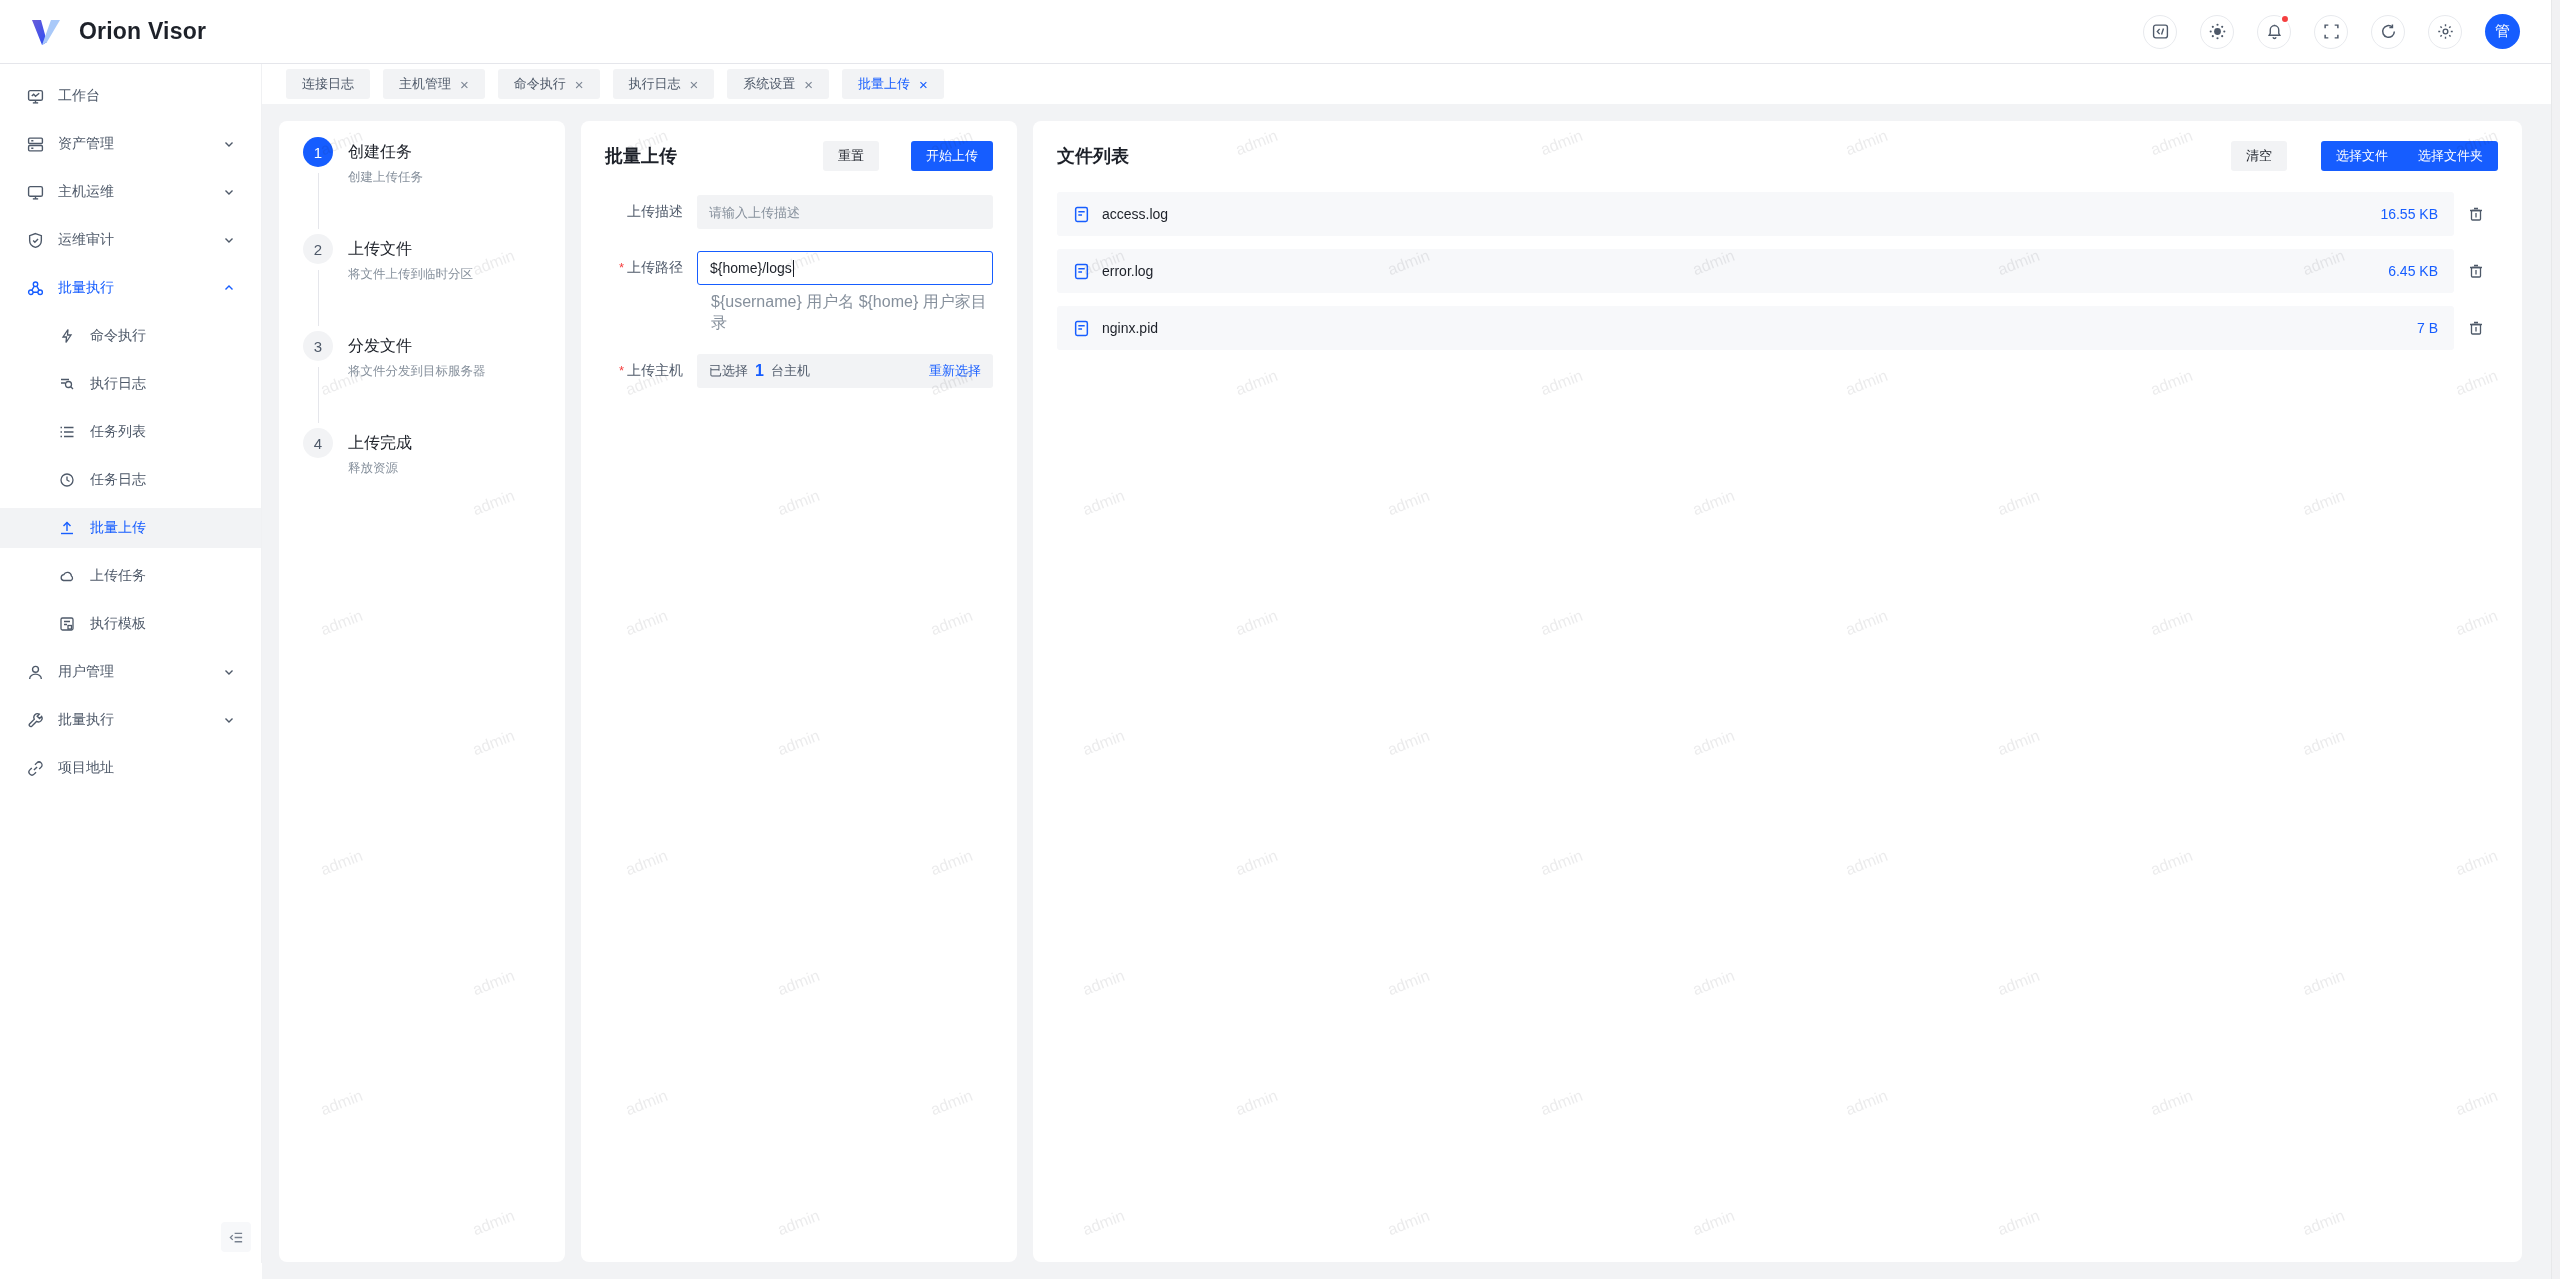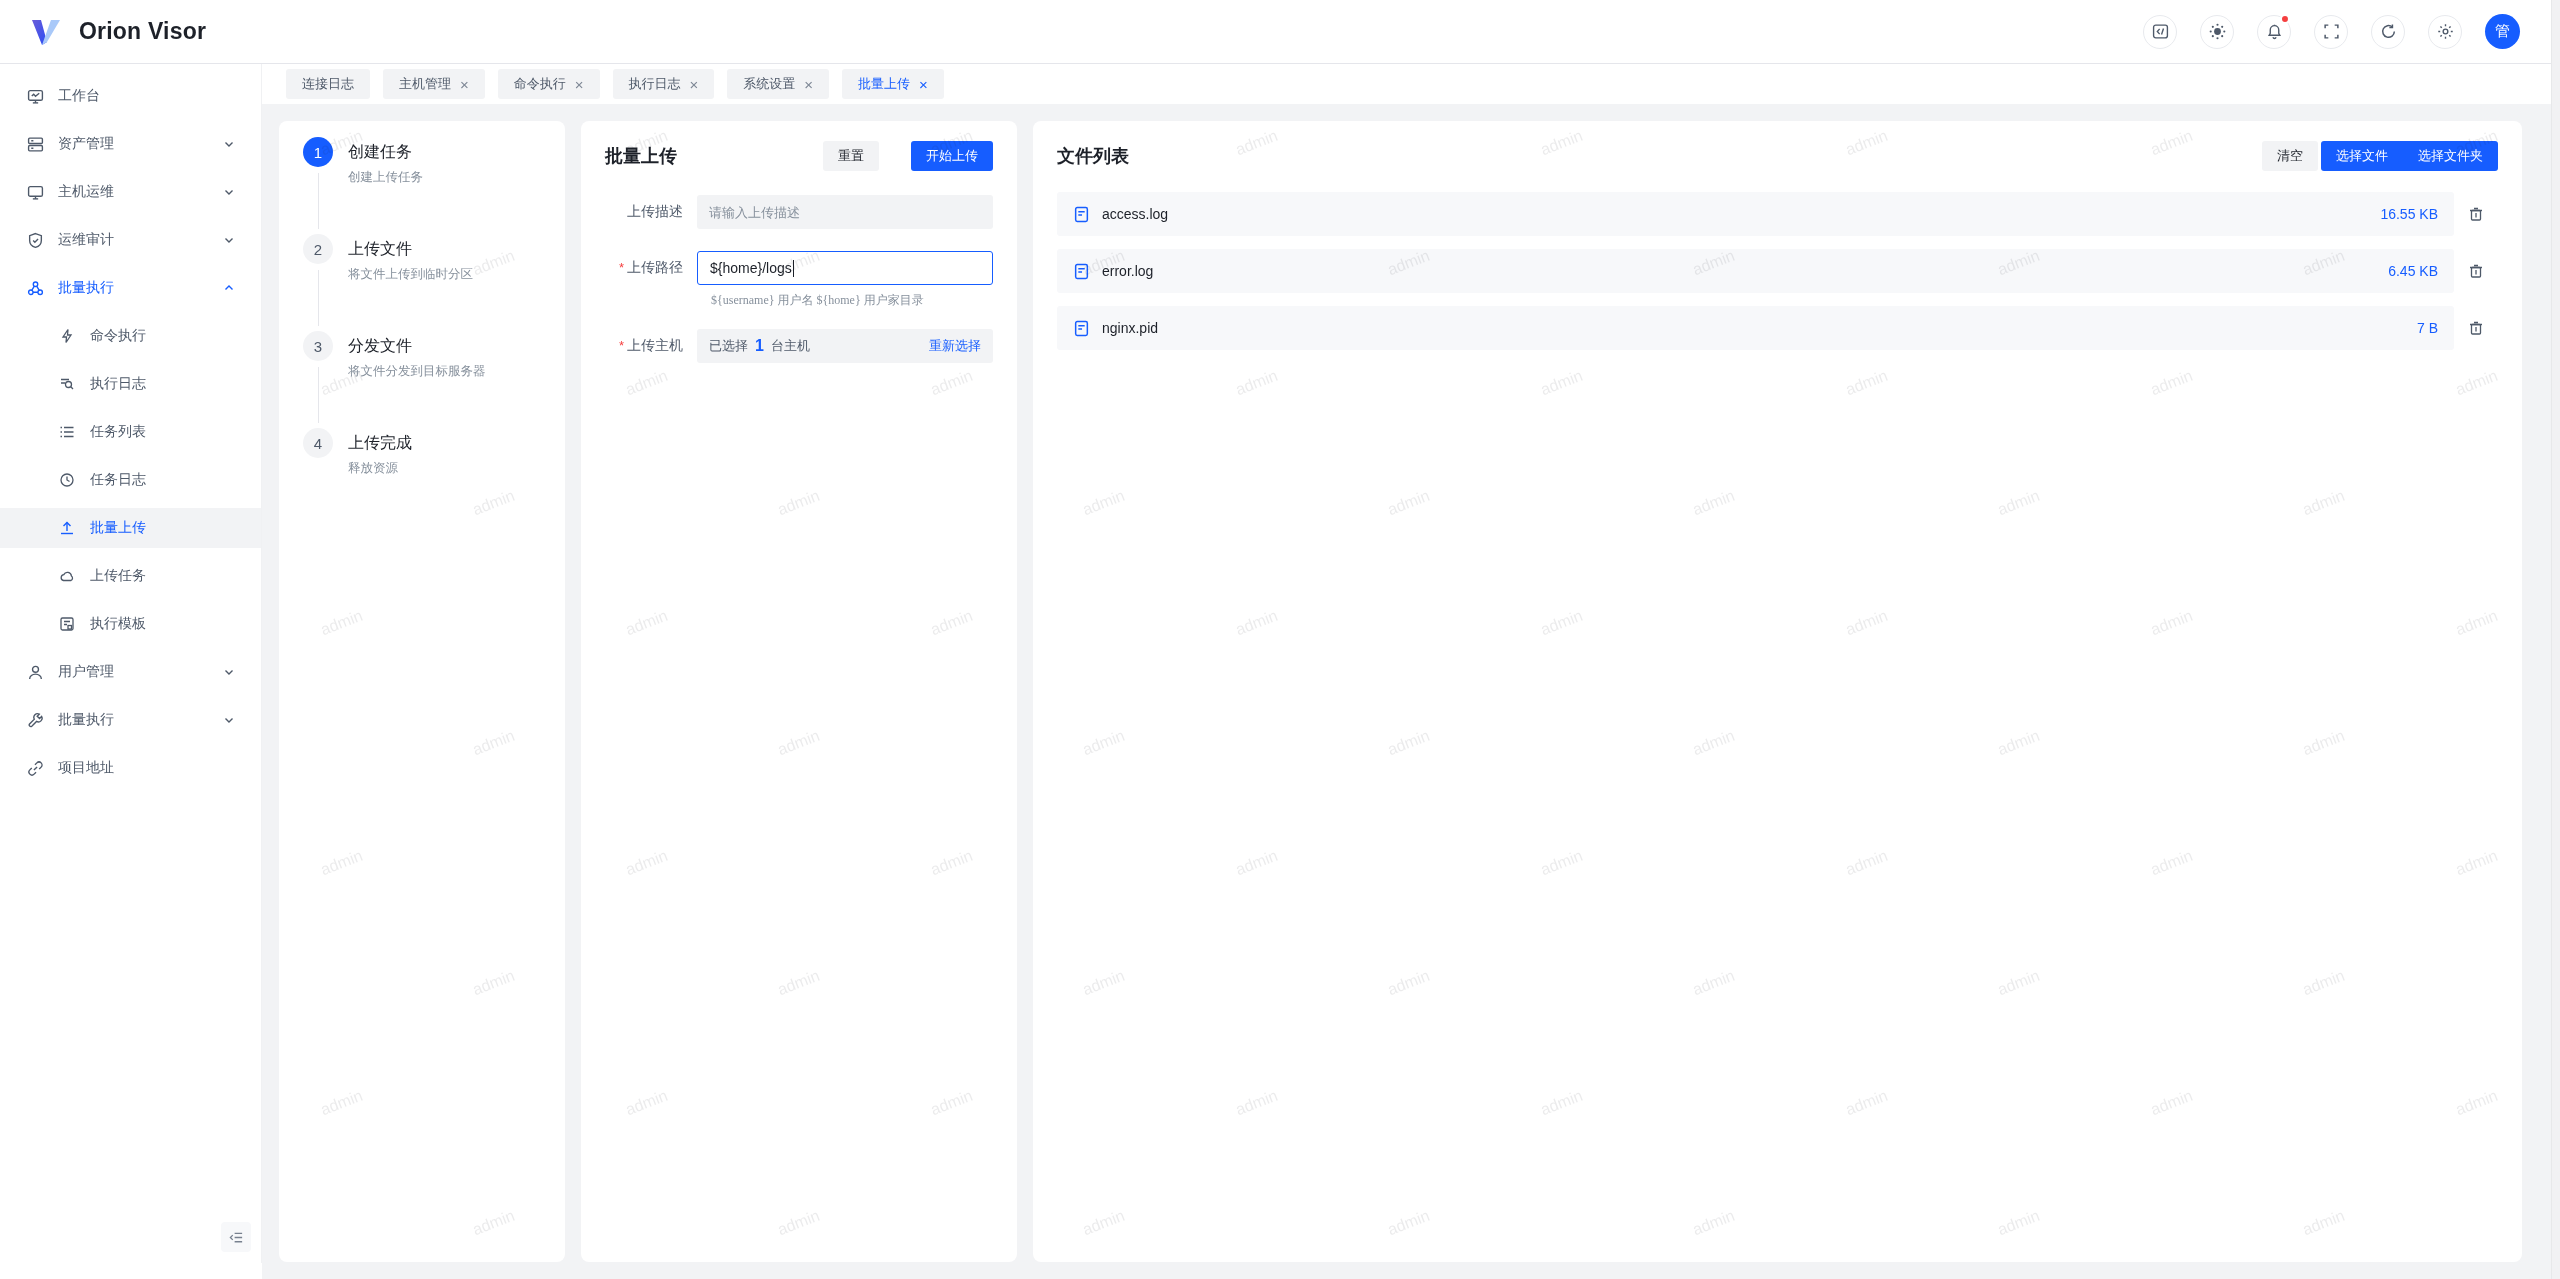--- a/index.html
+++ b/index.html
@@ -80,27 +80,27 @@
   .form-row{display:flex; align-items:center; margin-top:24px;}
   .form-label{width:92px; text-align:right; font-size:14px; color:var(--text-2); padding-right:14px; white-space:nowrap;}
   .req::before{content:"*"; color:var(--danger); margin-right:3px; font-size:13px;}
   .ctl{flex:1; height:34px; border-radius:3px; display:flex; align-items:center;}
   .input-grey{background:var(--fill-1); padding:0 12px;}
   .input-grey input{border:none; outline:none; background:transparent; width:100%; font-size:13px;
                     font-family:inherit; color:var(--text-1);}
   .input-grey input::placeholder{color:var(--text-3);}
   .input-focus{background:#fff; border:1.5px solid var(--accent); padding:16px 12px; font-size:14px;}
   .caret{display:inline-block; width:1.5px; height:17px; background:#1d2129; margin-left:1px;}
-  .helper{font-size:12px; color:var(--text-3); margin:7px 0 0 106px;font-family:Liberation Serif, serif;}
+  .helper{font-size:16px; color:var(--text-3); margin:7px 0 0 106px;}
   .hosts-bar{background:var(--fill-1); padding:0 12px; font-size:13px; color:var(--text-2);}
   .hosts-count{color:var(--accent); font-size:16px; font-weight:700; margin:0 7px;}
   .link{margin-left:auto; color:var(--accent); font-size:13px; cursor:pointer;}
 
   
-  .files-actions{margin-left:auto; display:flex; align-items:center;}
+  .files-actions{margin-left:auto; display:flex; align-items:center;gap:31px;}
   .btn-group{display:flex; margin-left:3px;}
   .btn-group .btn{border-radius:0;}
   .btn-group .btn:first-child{border-radius:3px 0 0 3px;}
   .btn-group .btn:last-child{border-radius:0 3px 3px 0;}
   .file-list{margin-top:21px;}
   .file-row{display:flex; align-items:center; margin-bottom:13px;}
   .file-bar{flex:1; height:44px; background:var(--fill-2); border-radius:3px; display:flex;
             align-items:center; padding:0 16px;}
   .file-name{font-size:14px; color:var(--text-1); margin-left:12px;}
   .file-size{margin-left:auto; font-size:14px; color:var(--accent);}

